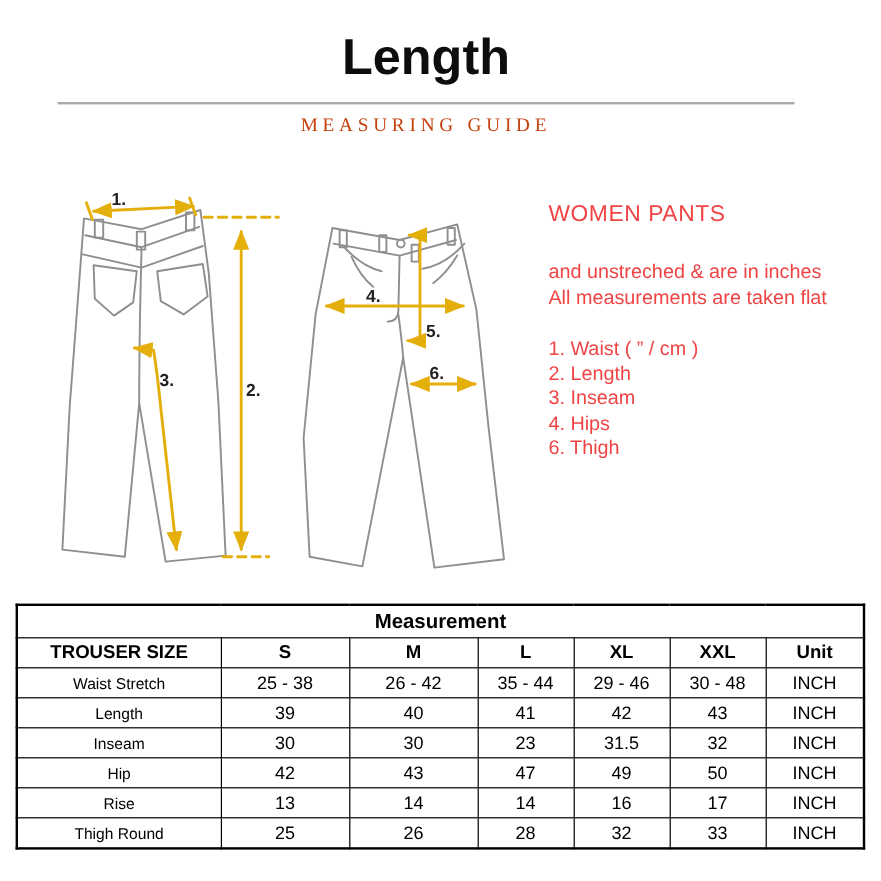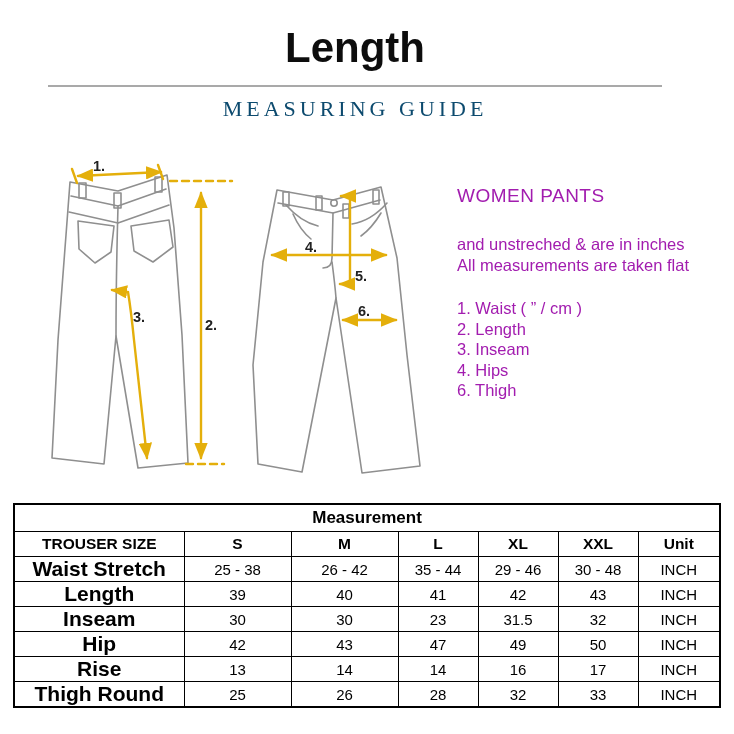--- a/index.html
+++ b/index.html
@@ -3,39 +3,39 @@
 <meta charset="utf-8">
 <style>
   html,body{margin:0;padding:0;background:#fff;}
   .page{position:relative;width:734px;height:734px;background:#ffffff;
         font-family:"Liberation Sans",sans-serif;overflow:hidden;}
 
   .brand{position:absolute;top:24px;left:48px;width:614px;text-align:center;
          font-size:42px;font-weight:bold;color:#0d0d0d;letter-spacing:0;}
   .rule{position:absolute;top:85px;left:48px;width:614px;height:2px;background:#a9a9a9;}
   .subtitle{position:absolute;top:96px;left:48px;width:614px;text-align:center;
-            font-family:"Liberation Serif",serif;font-size:22px;letter-spacing:4px;
-            color:#0c4a6e;font-weight:400;}
+            font-family:"Liberation Serif",serif;font-size:16px;letter-spacing:4px;
+            color:#c2410c;font-weight:400;}
 
   .diagram-svg{position:absolute;left:0;top:0;}
 
-  .info{position:absolute;left:457px;top:185px;width:278px;color:#a21caf;}
+  .info{position:absolute;left:457px;top:168px;width:278px;color:#ef4444;}
   .info-heading{font-size:19px;letter-spacing:.5px;margin:0;font-weight:400;}
   .info-note{margin-top:27px;font-size:16.5px;line-height:21px;}
   .info-list{margin-top:22px;font-size:16.5px;line-height:20.5px;list-style:none;margin-bottom:12px;
              padding:0;}
 
   table.size-table{position:absolute;left:13px;top:503px;width:706px;
         border-collapse:collapse;table-layout:fixed;color:#000;
         border:2.5px solid #000;}
   .size-table td,.size-table th{border:1.4px solid #000;text-align:center;
         padding:0;height:24px;font-size:15px;overflow:hidden;}
   .size-table .title-cell{font-size:17px;font-weight:bold;height:26px;margin-top:48px;}
   .size-table th{font-weight:bold;font-size:15.5px;margin-left:22px;}
-  .size-table .row-label{font-weight:bold;font-size:21px;}
+  .size-table .row-label{font-weight:normal;font-size:13px;}
 
   .svg-label{font-family:"Liberation Sans",sans-serif;font-size:14.5px;font-weight:600;fill:#222;}
 </style>
 </head>
 <body>
 
 <div class="page">
 
   <div class="brand">Length</div>
   <div class="rule"></div>

